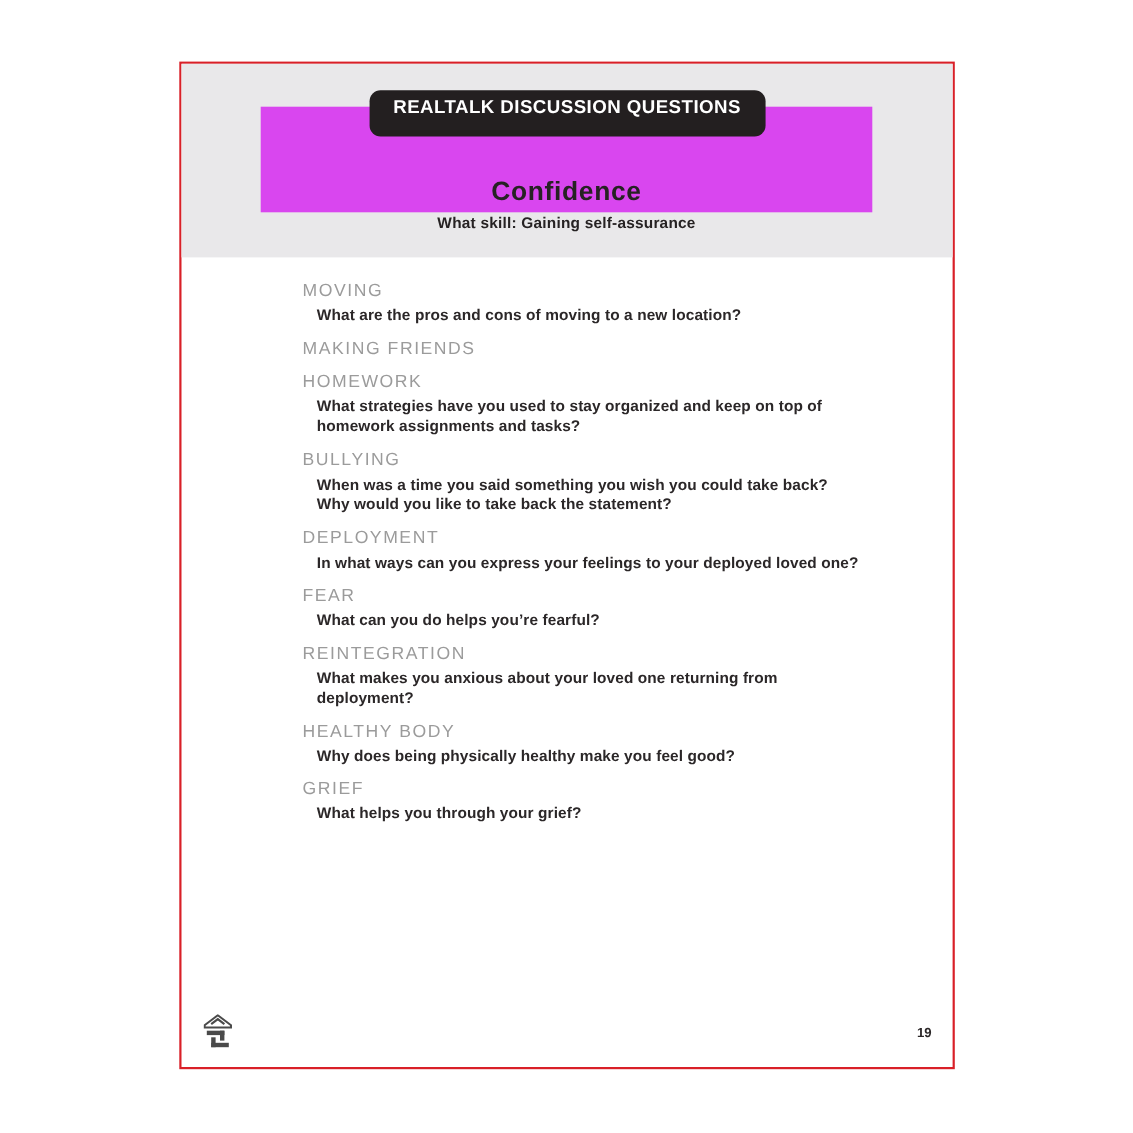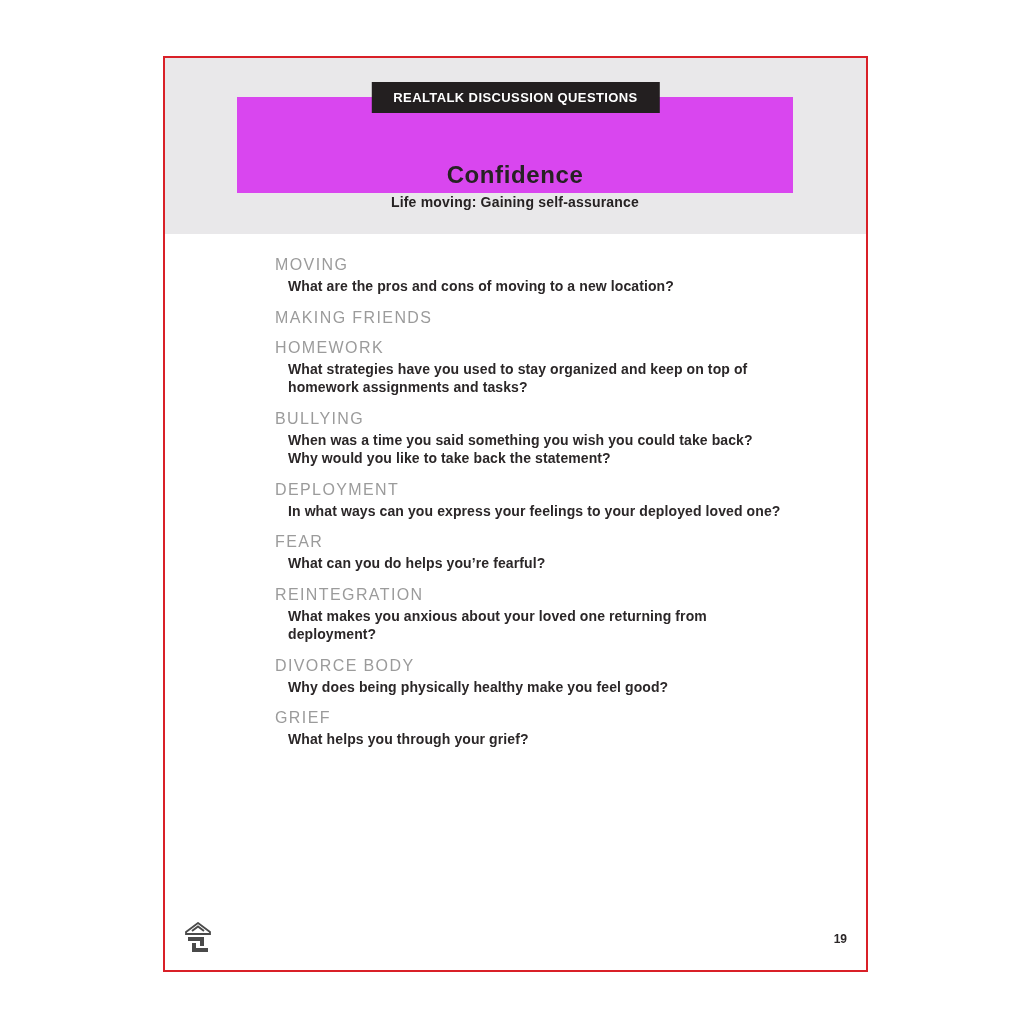--- a/index.html
+++ b/index.html
@@ -30,25 +30,26 @@
     background: #d946ef;
     text-align: center;
   }
   .banner {
     position: absolute;
     top: 24px; left: 50%;
     transform: translateX(-50%);
     background: #231f20;
     color: #ffffff;
     font-weight: bold;
-    font-size: 13px;
+    font-size: 17px;
     letter-spacing: 0.4px;
-    padding: 7px 22px 7px 22px;
+    padding: 7px 22px 18px 22px;
     white-space: nowrap;
     line-height: 17px;
+    border-radius: 10px;
   }
   .doc-title {
     margin-top: 65px;
     font-size: 24px;
     font-weight: bold;
     color: #262223;
     letter-spacing: 0.6px;
     line-height: 26px;
   }
   .doc-subtitle {
@@ -98,21 +99,21 @@
 </style>
 </head>
 <body>
 
 <div class="page">
 
   <div class="gray-band"></div>
 
   <div class="title-box">
     <div class="doc-title">Confidence</div>
-    <div class="doc-subtitle">Life moving: Gaining self-assurance</div>
+    <div class="doc-subtitle">What skill: Gaining self-assurance</div>
   </div>
 
   <div class="banner">REALTALK DISCUSSION QUESTIONS</div>
 
   <div class="content" id="sections">
   <div class="section">
     <div class="section-label">MOVING</div>
     <div class="section-question">What are the pros and cons of moving to a new location?</div>
   </div>
 
@@ -142,21 +143,21 @@
     <div class="section-question">What can you do helps you’re fearful?</div>
   </div>
 
   <div class="section">
     <div class="section-label">REINTEGRATION</div>
     <div class="section-question">What makes you anxious about your loved one returning from
 deployment?</div>
   </div>
 
   <div class="section">
-    <div class="section-label">DIVORCE BODY</div>
+    <div class="section-label">HEALTHY BODY</div>
     <div class="section-question">Why does being physically healthy make you feel good?</div>
   </div>
 
 
   <div class="section">
     <div class="section-label">GRIEF</div>
     <div class="section-question">What helps you through your grief?</div>
   </div>
 </div>
 

